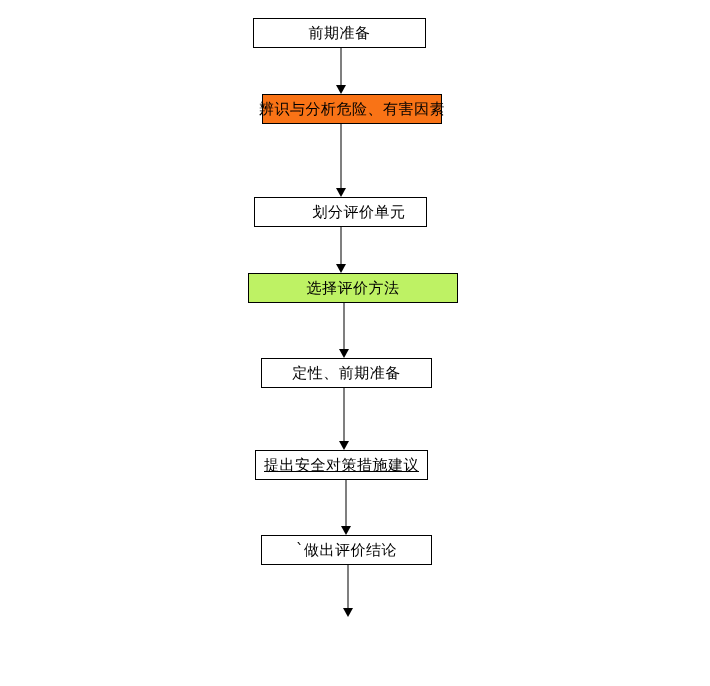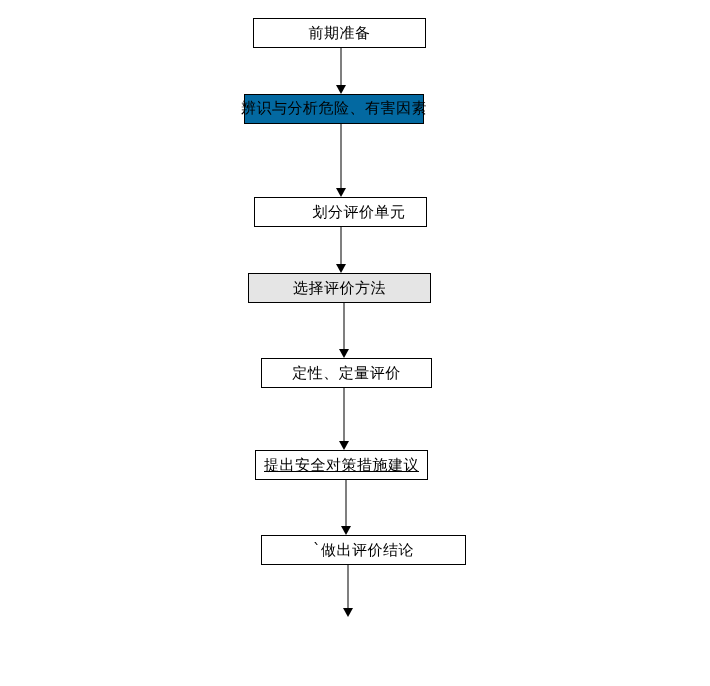--- a/index.html
+++ b/index.html
@@ -58,36 +58,36 @@
     border-top: 9px solid #000000;
   }
 </style>
 </head>
 <body>
 
 <div id="canvas" style="background: rgb(255, 255, 255);">
     <div class="node" style="left: 253px; top: 18px; width: 173px; height: 30px; border-color: rgb(0, 0, 0); background: rgb(255, 255, 255);">
       <span class="node-label">前期准备</span>
     </div>
-    <div class="node" style="left: 244px; top: 94px; width: 180px; height: 30px; border-color: rgb(0, 0, 0); background: #0369a1; font-family: Liberation Mono, monospace;">
+    <div class="node" style="left: 262px; top: 94px; width: 180px; height: 30px; border-color: rgb(0, 0, 0); background: #f97316;">
       <span class="node-label">辨识与分析危险、有害因素</span>
     </div>
     <div class="node" style="left: 254px; top: 197px; width: 173px; height: 30px; border-color: rgb(0, 0, 0); background: rgb(255, 255, 255); padding-left: 37px;">
       <span class="node-label">划分评价单元</span>
     </div>
-    <div class="node" style="left: 248px; top: 273px; width: 183px; height: 30px; border-color: rgb(0, 0, 0); background: #e5e5e5;">
+    <div class="node" style="left: 248px; top: 273px; width: 210px; height: 30px; border-color: rgb(0, 0, 0); background: #bef264;">
       <span class="node-label">选择评价方法</span>
     </div>
     <div class="node" style="left: 261px; top: 358px; width: 171px; height: 30px; border-color: rgb(0, 0, 0); background: rgb(255, 255, 255);">
-      <span class="node-label">定性、定量评价</span>
+      <span class="node-label">定性、前期准备</span>
     </div>
     <div class="node" style="left: 255px; top: 450px; width: 173px; height: 30px; border-color: rgb(0, 0, 0); background: rgb(255, 255, 255); text-decoration: underline;">
       <span class="node-label">提出安全对策措施建议</span>
     </div>
-    <div class="node" style="left: 261px; top: 535px; width: 205px; height: 30px; border-color: rgb(0, 0, 0); background: rgb(255, 255, 255);">
+    <div class="node" style="left: 261px; top: 535px; width: 171px; height: 30px; border-color: rgb(0, 0, 0); background: rgb(255, 255, 255);">
       <span class="node-label">`做出评价结论</span>
     </div>
     <div class="connector" style="left: 340px; top: 48px;">
       <div class="conn-line" style="height: 38px; background: rgb(127, 127, 127);"></div>
       <div class="conn-head" style="top: 37px; border-top-color: rgb(0, 0, 0);"></div>
     </div>
     <div class="connector" style="left: 340px; top: 124px;">
       <div class="conn-line" style="height: 65px; background: rgb(127, 127, 127);"></div>
       <div class="conn-head" style="top: 64px; border-top-color: rgb(0, 0, 0);"></div>
     </div>

